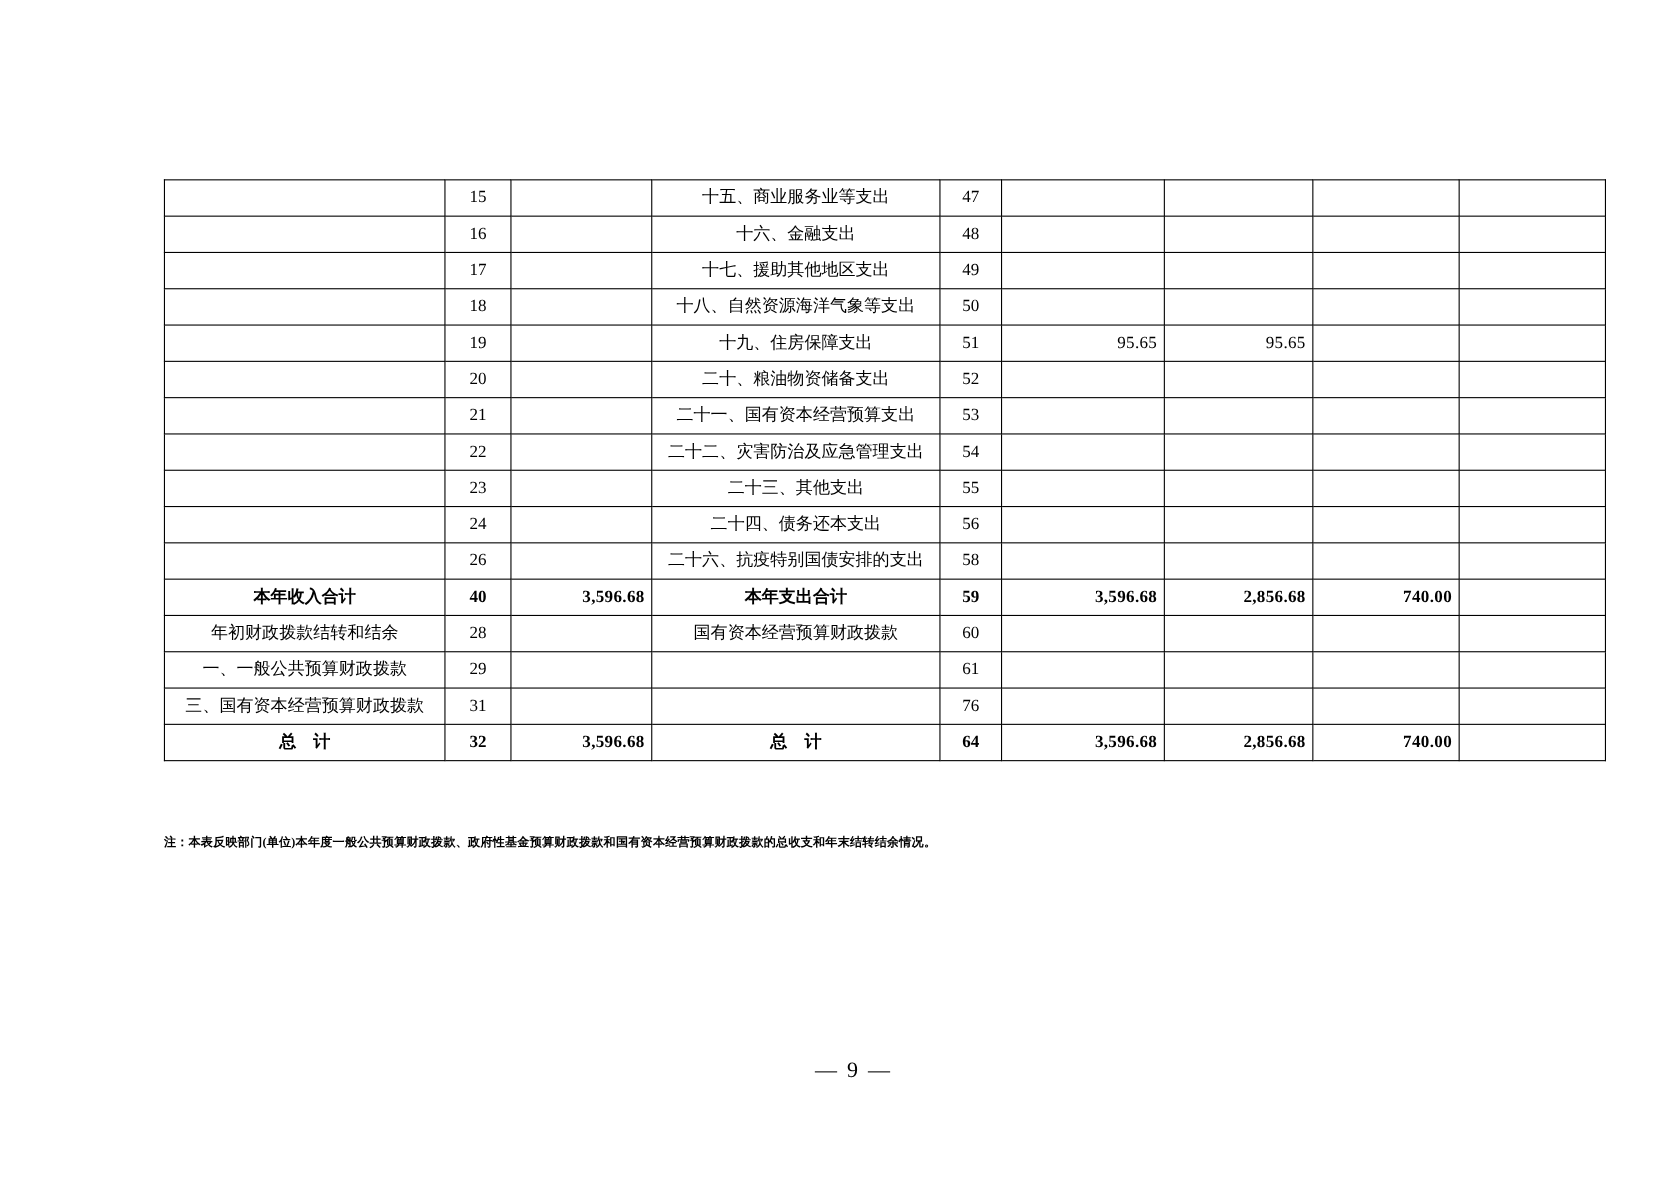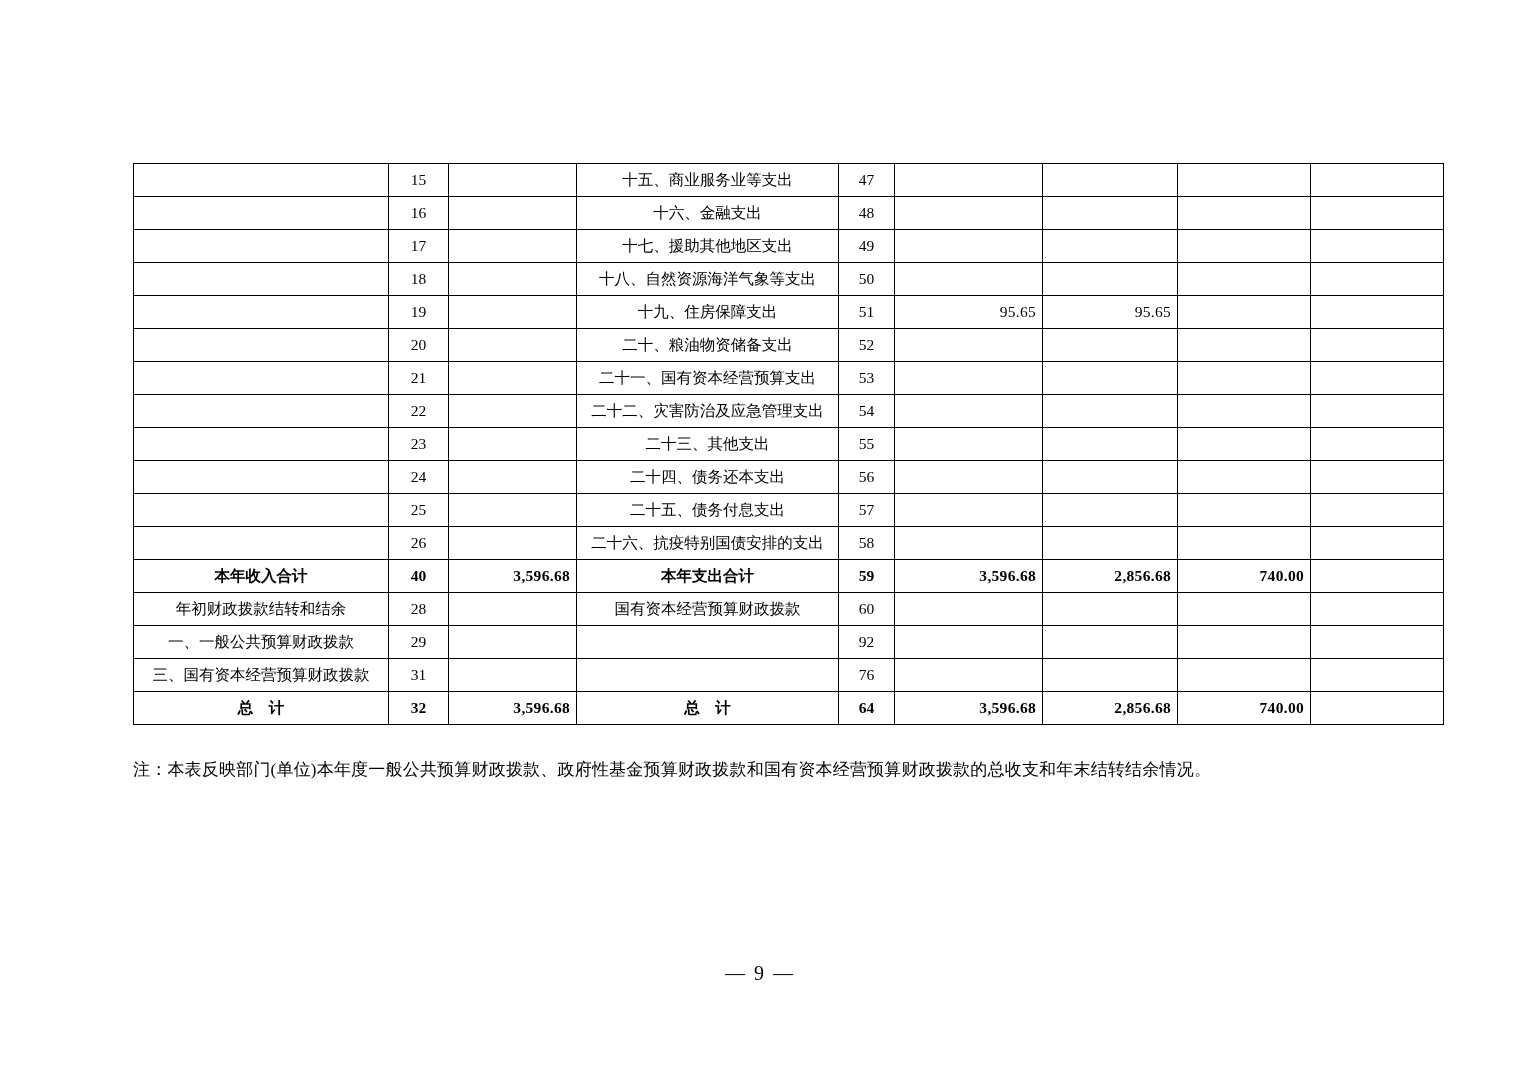--- a/index.html
+++ b/index.html
@@ -10,21 +10,21 @@
   body {
     width: 1520px;
     height: 1074px;
     font-family: "Liberation Serif", serif;
     color: #000000;
     position: relative;
     overflow: hidden;
   }
   .page {
     position: absolute;
-    top: 0; left: 0;
+    top: 0; left: 16px;
     width: 1396px;
     height: 1074px;
   }
   .table-wrap {
     position: absolute;
     left: 133px;
     top: 163px;
     width: 1255px;
   }
   table.fin {
@@ -58,24 +58,25 @@
   .t-right  { text-align: right; padding-right: 14px; }
   .bold     { font-weight: bold; }
   .num {
     font-family: "Liberation Serif", serif;
     letter-spacing: 0.3px;
   }
   .note {
     position: absolute;
     left: 133px;
     top: 758px;
-    font-size: 17px;
+    font-size: 11px;
     font-family: "Liberation Serif", serif;
     letter-spacing: 0.2px;
     white-space: nowrap;
+    font-weight: bold;
   }
   .page-number {
     position: absolute;
     left: 0;
     top: 962px;
     width: 1520px;
     text-align: center;
     font-size: 20px;
     font-family: "Liberation Serif", serif;
     letter-spacing: 2px;
@@ -205,31 +206,20 @@
             <td class="t-right num"></td>
             <td class="t-left">二十四、债务还本支出</td>
             <td class="t-center">56</td>
             <td class="t-right num"></td>
             <td class="t-right num"></td>
             <td class="t-right num"></td>
             <td class="t-right num"></td>
           </tr>
           <tr>
             <td class="t-left"></td>
-            <td class="t-center">25</td>
-            <td class="t-right num"></td>
-            <td class="t-left">二十五、债务付息支出</td>
-            <td class="t-center">57</td>
-            <td class="t-right num"></td>
-            <td class="t-right num"></td>
-            <td class="t-right num"></td>
-            <td class="t-right num"></td>
-          </tr>
-          <tr>
-            <td class="t-left"></td>
             <td class="t-center">26</td>
             <td class="t-right num"></td>
             <td class="t-left">二十六、抗疫特别国债安排的支出</td>
             <td class="t-center">58</td>
             <td class="t-right num"></td>
             <td class="t-right num"></td>
             <td class="t-right num"></td>
             <td class="t-right num"></td>
           </tr>
           <tr>
@@ -252,21 +242,21 @@
             <td class="t-right num"></td>
             <td class="t-right num"></td>
             <td class="t-right num"></td>
             <td class="t-right num"></td>
           </tr>
           <tr>
             <td class="t-left">一、一般公共预算财政拨款</td>
             <td class="t-center">29</td>
             <td class="t-right num"></td>
             <td class="t-left"></td>
-            <td class="t-center">92</td>
+            <td class="t-center">61</td>
             <td class="t-right num"></td>
             <td class="t-right num"></td>
             <td class="t-right num"></td>
             <td class="t-right num"></td>
           </tr>
           <tr>
             <td class="t-left">三、国有资本经营预算财政拨款</td>
             <td class="t-center">31</td>
             <td class="t-right num"></td>
             <td class="t-left"></td>

